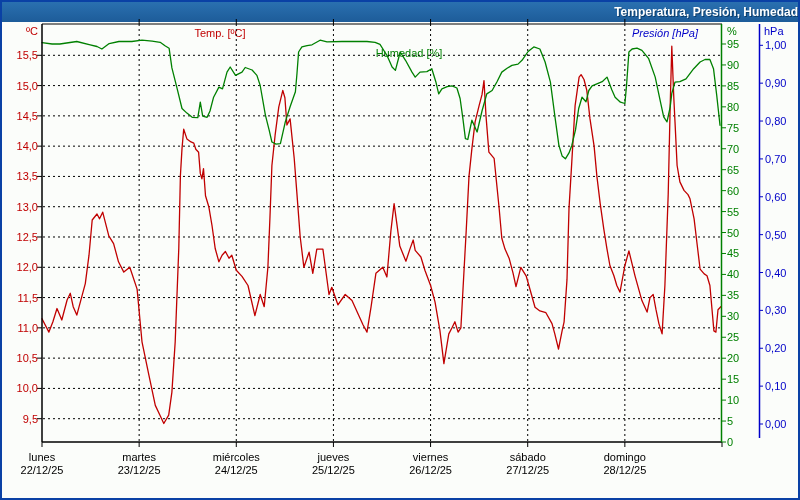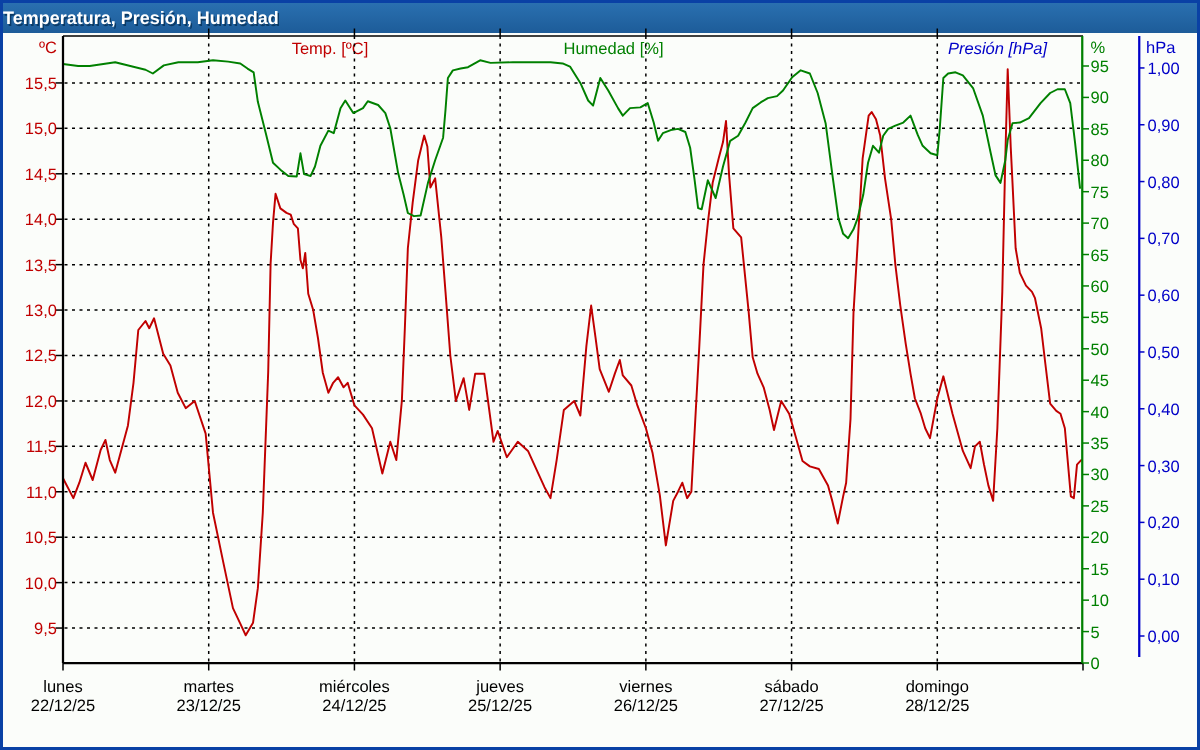--- a/index.html
+++ b/index.html
@@ -5,41 +5,41 @@
   html,body{margin:0;padding:0;background:#e8e8e8;}
   .window{
     position:relative;width:800px;height:500px;box-sizing:border-box;
     border:2px solid #0a41a5;background:#fbfdfa;overflow:hidden;
     font-family:"Liberation Sans",sans-serif;
   }
   .titlebar{
     position:absolute;left:0;top:0;width:100%;height:20px;
     background:linear-gradient(#2a70b0,#1d5c99);
     color:#ffffff;font-size:12px;font-weight:bold;
-    text-align:left;line-height:20px;
+    text-align:right;line-height:20px;
     text-shadow:1px 1px 0 #0a3a66;
   }
   .legend-item{
     position:absolute;top:25px;transform:translateX(-50%);
     font-size:11px;white-space:nowrap;text-align:center;
   }
   svg{position:absolute;left:0;top:0;}
   svg text{font-family:"Liberation Sans",sans-serif;font-size:11px;}
   text.axis-header{font-size:11px;}
 </style>
 </head>
 <body>
 
 <div class="window">
   <div class="titlebar">
     <span>Temperatura, Presión, Humedad</span>
   </div>
 
   <span class="legend-item" style="left: 218px; color: rgb(192, 0, 0);">Temp. [ºC]</span>
-  <span class="legend-item" style="left: 407px; color: rgb(0, 128, 0);">Humedad [%]</span>
+  <span class="legend-item" style="left: 407px; color: rgb(0, 128, 0); margin-top: 20px;">Humedad [%]</span>
   <span class="legend-item" style="left: 663px; color: rgb(0, 0, 200); font-style: italic;">Presión [hPa]</span>
 
   <svg id="chart-svg" width="798" height="478" viewBox="0 20 798 478">
     <g id="grid-layer">
         <line x1="41" y1="436.7" x2="720" y2="436.7" stroke="#000" stroke-width="1" stroke-dasharray="2 3"></line>
         <line x1="41" y1="406.4165" x2="720" y2="406.4165" stroke="#000" stroke-width="1" stroke-dasharray="2 3"></line>
         <line x1="41" y1="376.133" x2="720" y2="376.133" stroke="#000" stroke-width="1" stroke-dasharray="2 3"></line>
         <line x1="41" y1="345.8495" x2="720" y2="345.8495" stroke="#000" stroke-width="1" stroke-dasharray="2 3"></line>
         <line x1="41" y1="315.566" x2="720" y2="315.566" stroke="#000" stroke-width="1" stroke-dasharray="2 3"></line>
         <line x1="41" y1="285.2825" x2="720" y2="285.2825" stroke="#000" stroke-width="1" stroke-dasharray="2 3"></line>

